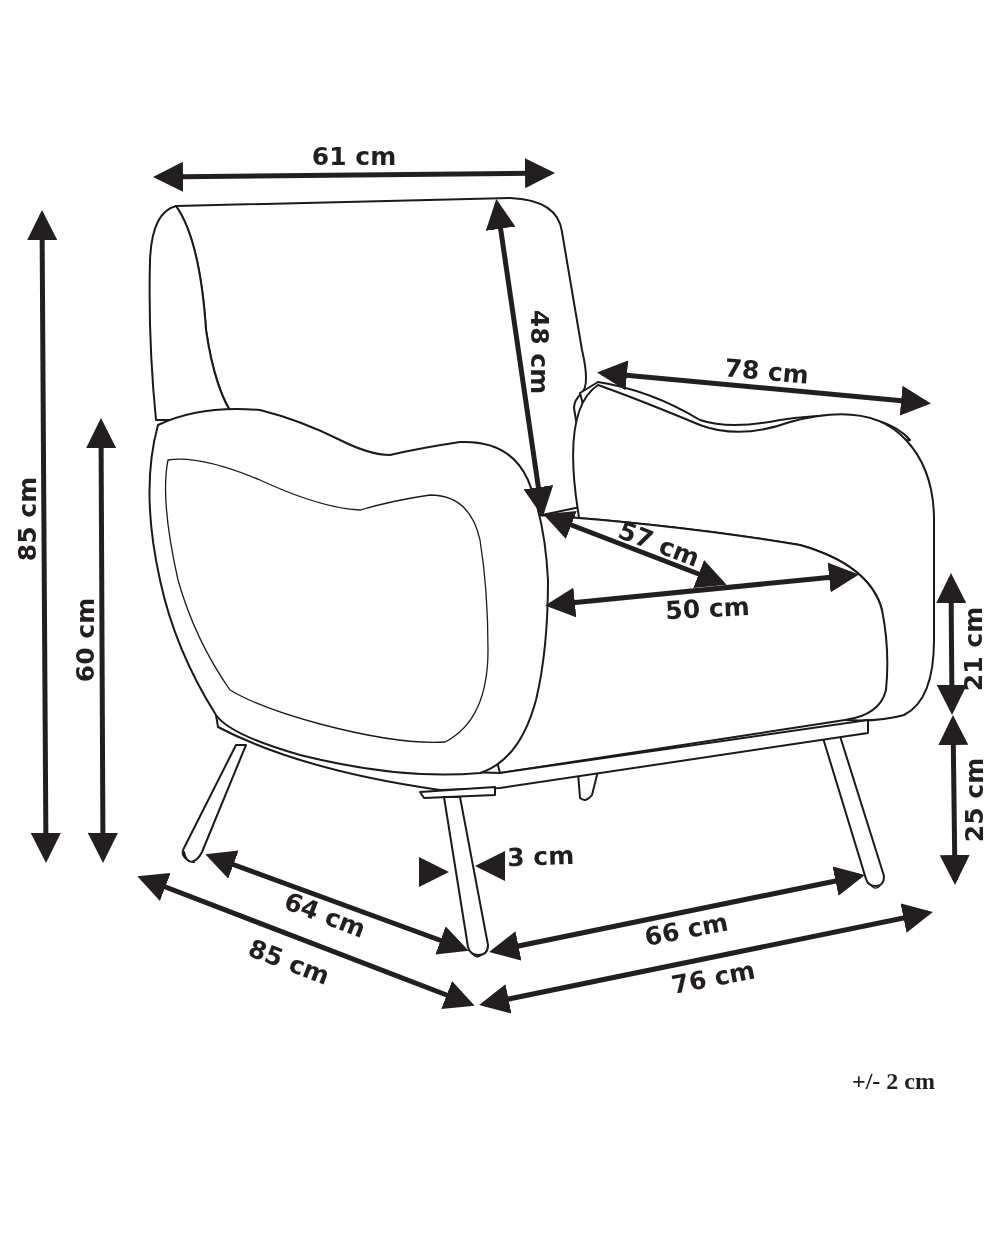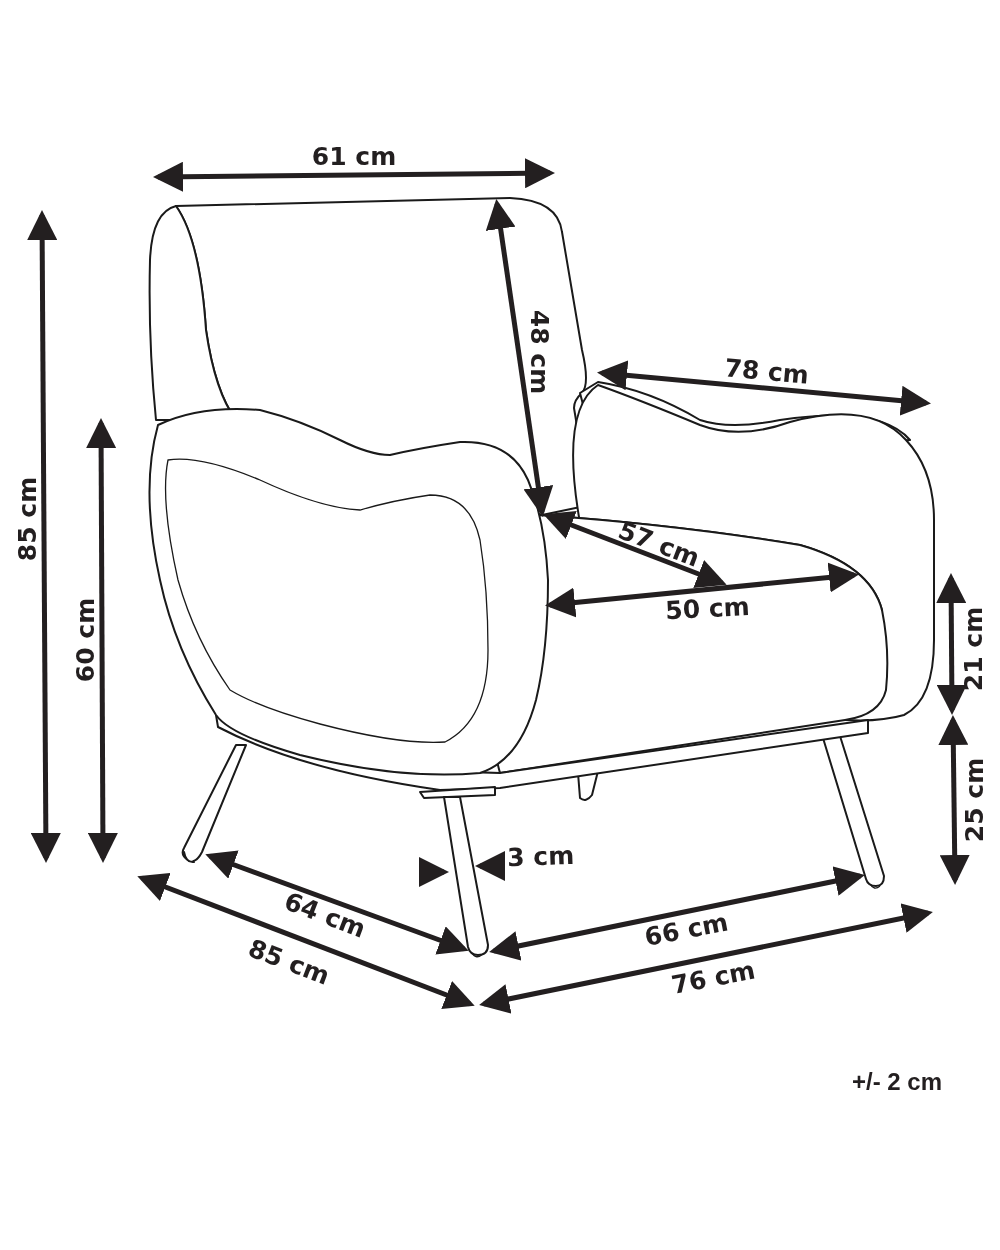--- a/index.html
+++ b/index.html
@@ -41,21 +41,21 @@
     .dim-label {
       fill: #231f20;
       font-family: "DejaVu Sans", sans-serif;
       font-weight: bold;
       font-size: 25px;
     }
     .tolerance {
       position: absolute;
       left: 852px;
       top: 1068px;
-      font-family: Liberation Sans, sans-serif;
+      font-family: Liberation Serif, serif;
       font-weight: bold;
       font-size: 24px;
       color: #231f20;
       white-space: nowrap;
     }
   </style>
 </head>
 <body>
 
 <svg class="canvas" viewBox="0 0 1000 1250" xmlns="http://www.w3.org/2000/svg">

